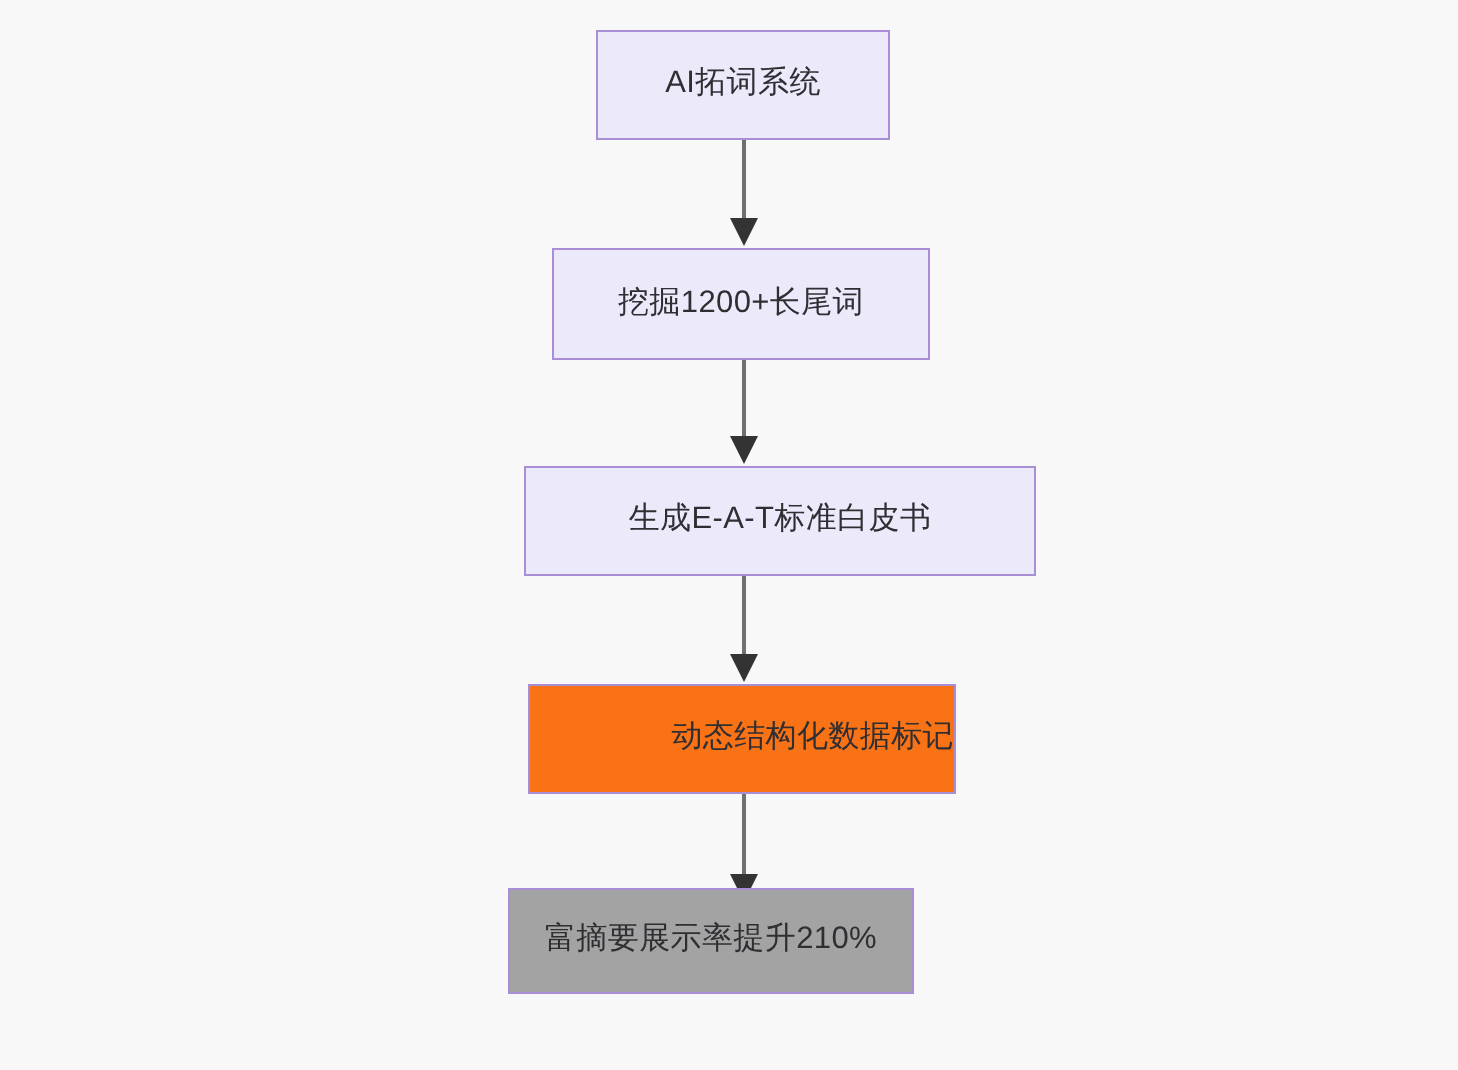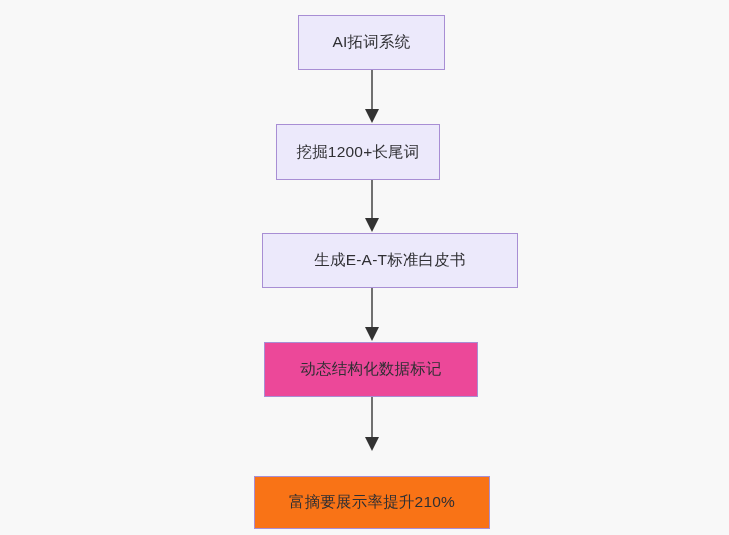--- a/index.html
+++ b/index.html
@@ -72,29 +72,29 @@
     <svg width="24" height="55" viewBox="0 0 24 55" aria-hidden="true">
       <line x1="12" y1="0" x2="12" y2="45" stroke="#707070" stroke-width="2"></line>
       <polygon points="12,54 5,40 19,40" fill="#333333"></polygon>
     </svg>
   </div>
 
   <div class="node" style="left: 298px; top: 15px; width: 147px; height: 55px; background: rgb(236, 233, 251); border-color: rgb(168, 142, 212); color: rgb(47, 47, 51);">
     <span>AI拓词系统</span>
   </div>
 
-  <div class="node" style="left: 276px; top: 124px; width: 164px; height: 56px; background: rgb(236, 233, 251); border-color: rgb(168, 142, 212); color: rgb(47, 47, 51);">
+  <div class="node" style="left: 276px; top: 124px; width: 189px; height: 56px; background: rgb(236, 233, 251); border-color: rgb(168, 142, 212); color: rgb(47, 47, 51);">
     <span>挖掘1200+长尾词</span>
   </div>
 
   <div class="node" style="left: 262px; top: 233px; width: 256px; height: 55px; background: rgb(236, 233, 251); border-color: rgb(168, 142, 212); color: rgb(47, 47, 51);">
     <span>生成E-A-T标准白皮书</span>
   </div>
 
-  <div class="node" style="left: 264px; top: 342px; width: 214px; height: 55px; background: #ec4899; border-color: rgb(168, 142, 212); color: rgb(47, 47, 51);">
+  <div class="node" style="left: 264px; top: 342px; width: 214px; height: 55px; background: #f97316; border-color: rgb(168, 142, 212); color: rgb(47, 47, 51); justify-content: flex-end;">
     <span>动态结构化数据标记</span>
   </div>
 
-  <div class="node" style="left: 254px; top: 476px; width: 236px; height: 53px; background: #f97316; border-color: rgb(168, 142, 212); color: rgb(47, 47, 51);">
+  <div class="node" style="left: 254px; top: 444px; width: 203px; height: 53px; background: #a3a3a3; border-color: rgb(168, 142, 212); color: rgb(47, 47, 51);">
     <span>富摘要展示率提升210%</span>
   </div>
 
 </div>
 
 </body></html>

